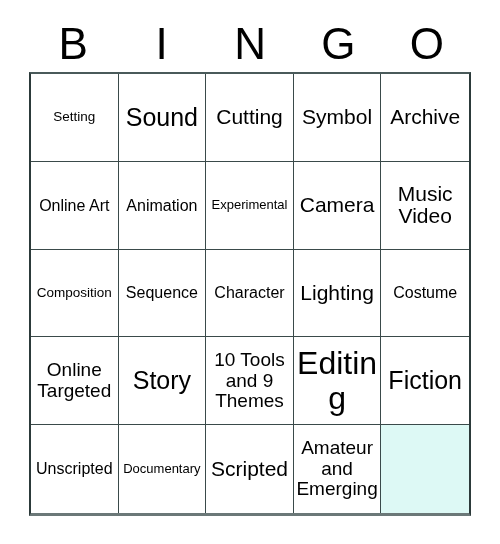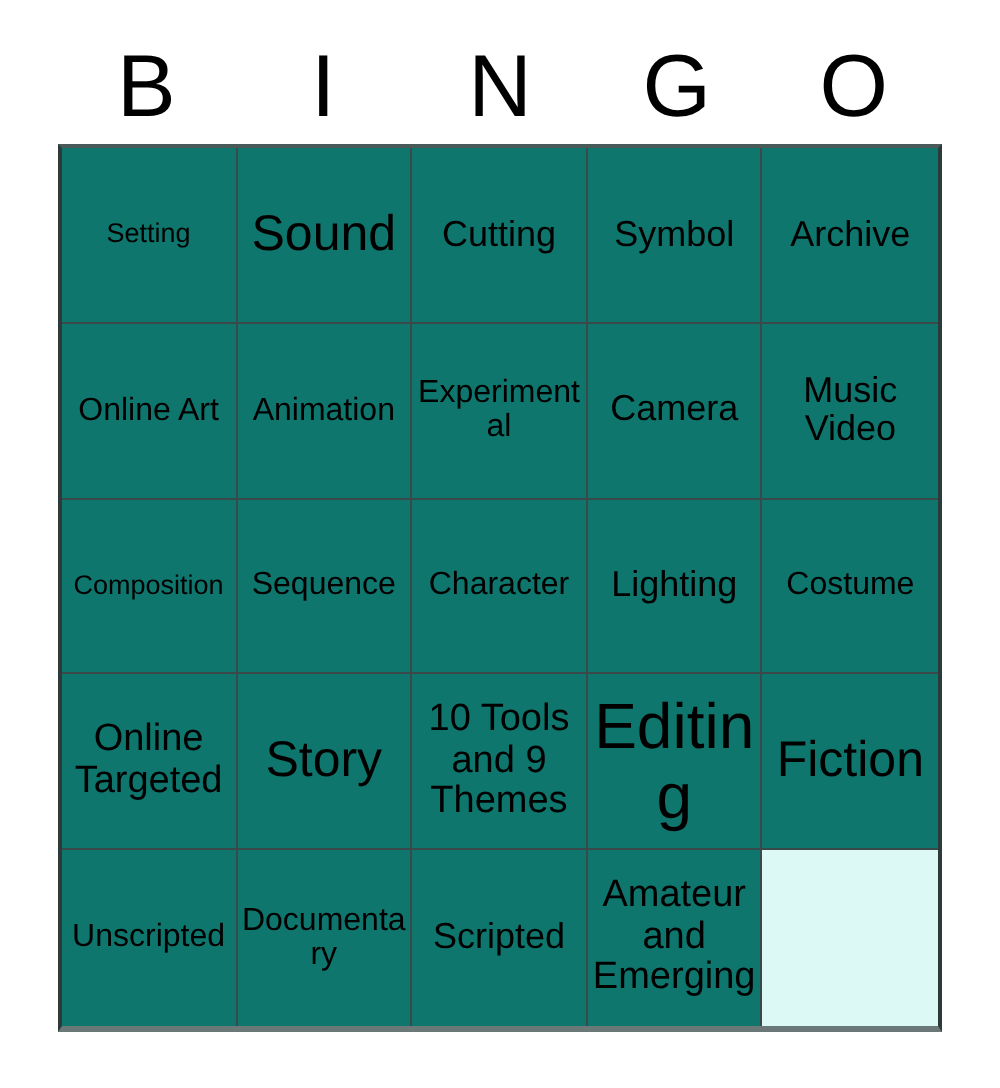--- a/index.html
+++ b/index.html
@@ -58,21 +58,21 @@
     border-top: 2px solid #4a5a5a;
     border-left: 2px solid #2c3a3a;
     border-right: 2px solid #2c3a3a;
     border-bottom: 3px solid #6b7878;
     box-sizing: border-box;
     background: #ddf9f5;
   }
 
   .bingo-cell {
     position: relative;
-    background: #0f766e;
+    background: #ffffff;
     border-right: 1px solid #3a4a4a;
     border-bottom: 1px solid #3a4a4a;
     box-sizing: border-box;
     display: flex;
     align-items: center;
     justify-content: center;
     text-align: center;
     padding: 14px 2px;
     overflow: hidden;
   }
@@ -82,25 +82,25 @@
   .cell-text {
     display: block;
     width: 100%;
     line-height: 1.08;
     color: #000000;
     word-wrap: break-word;
     user-select: none;
   }
 
   
-  .sz-xs  { font-size: 16px; }
+  .sz-xs  { font-size: 13px; }
   .sz-s   { font-size: 13.5px; }
   .sz-m   { font-size: 16px; }
   .sz-l   { font-size: 19px; }
-  .sz-xl  { font-size: 18px; }
+  .sz-xl  { font-size: 21px; }
   .sz-xxl { font-size: 25px; }
   .sz-xxxl{ font-size: 32px; }
 </style>
 </head>
 <body>
 
 <div id="bingo-card">
 
   <div id="bingo-header">
     <div class="header-letter">B</div>

